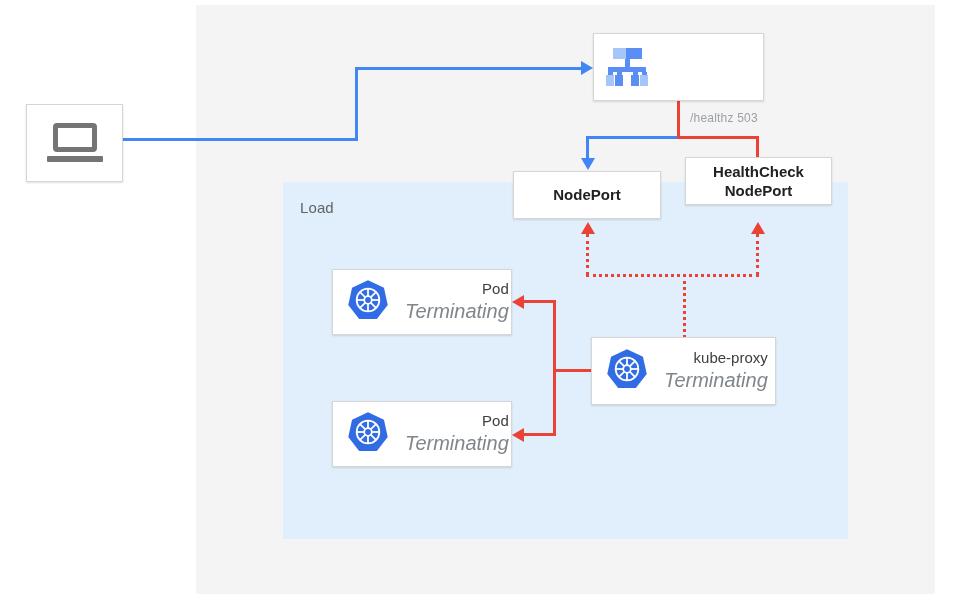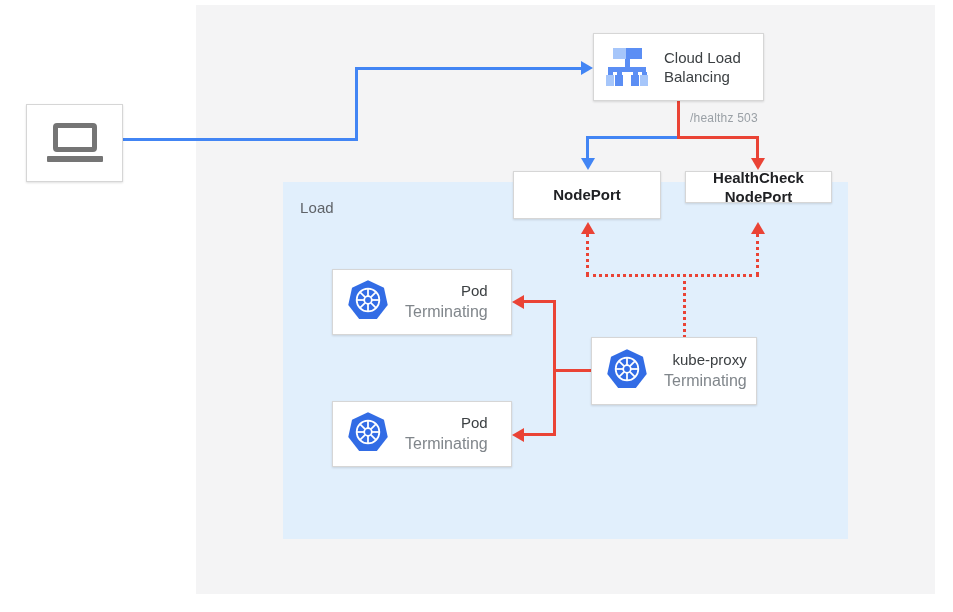--- a/index.html
+++ b/index.html
@@ -52,23 +52,24 @@
     font-size: 15px;
     color: #3c4043;
     line-height: 1.3;
   }
   .box-title.bold {
     font-weight: bold;
     color: #202124;
     font-size: 15px;
   }
   .box-sub {
-    font-size: 16px;
+    font-size: 20px;
     color: #80868b;
     line-height: 1.35;
+    font-style: italic;
   }
   .txtwrap { display: flex; flex-direction: column; }
 
   
   #laptop-box { left: 26px; top: 104px; width: 97px; height: 78px; justify-content: center; }
   .laptop-icon { width: 56px; height: 40px; position: relative; }
   .laptop-screen {
     position: absolute; left: 6px; top: 0;
     width: 44px; height: 29px;
     border: 5px solid #757575;
@@ -95,26 +96,26 @@
   .clb-l3 { left: 29px; top: 24px; width: 5px; height: 5px; background: #5b8ef4; }
   .clb-l4 { left: 38px; top: 24px; width: 5px; height: 5px; background: #5b8ef4; }
   .clb-b1 { left: 2px;  top: 27px; width: 8px;  height: 11px; background: #a6c6fa; }
   .clb-b2 { left: 11px; top: 27px; width: 8px;  height: 11px; background: #5b8ef4; }
   .clb-b3 { left: 27px; top: 27px; width: 8px;  height: 11px; background: #5b8ef4; }
   .clb-b4 { left: 36px; top: 27px; width: 8px;  height: 11px; background: #a6c6fa; }
   .clb-label { margin-left: 14px; }
 
   
   #nodeport-box   { left: 513px; top: 171px; width: 148px; height: 48px; }
-  #hc-nodeport-box{ left: 685px; top: 171px; width: 147px; height: 32px; }
+  #hc-nodeport-box{ left: 685px; top: 157px; width: 147px; height: 48px; }
 
   
   #pod-box-1 { left: 332px; top: 269px; width: 180px; height: 66px; padding-left: 14px; }
   #pod-box-2 { left: 332px; top: 401px; width: 180px; height: 66px; padding-left: 14px; }
-  #kube-proxy-box { left: 591px; top: 337px; width: 166px; height: 68px; padding-left: 14px; }
+  #kube-proxy-box { left: 591px; top: 337px; width: 185px; height: 68px; padding-left: 14px; }
   .pod-text { margin-left: 16px; align-items: flex-end; }
   .k8s-logo { flex: 0 0 auto; }
 
   
   .seg { position: absolute; }
   .blue { background: #4285f4; }
   .red  { background: #ea4335; }
   .arrow { position: absolute; width: 0; height: 0; }
   .arrow-down-blue  { border-left: 7px solid transparent; border-right: 7px solid transparent; border-top: 12px solid #4285f4; }
   .arrow-right-blue { border-top: 7px solid transparent; border-bottom: 7px solid transparent; border-left: 12px solid #4285f4; }
@@ -201,24 +202,20 @@
       <i class="clb-vert"></i>
         <i class="clb-hbar"></i>
       <i class="clb-l1"></i>
         <i class="clb-l2"></i>
         <i class="clb-l3"></i>
         <i class="clb-l4"></i>
       <i class="clb-b1"></i>
         <i class="clb-b2"></i>
         <i class="clb-b3"></i>
         <i class="clb-b4"></i>
-    </span>
-    <span class="txtwrap clb-label">
-      <span class="box-title">Cloud Load</span>
-      <span class="box-title">Balancing</span>
     </span>
   </div>
 
   <div class="box box-center shadowed" id="nodeport-box">
     <span class="box-title bold">NodePort</span>
   </div>
 
   <div class="box box-center shadowed" id="hc-nodeport-box">
     <span class="txtwrap" style="align-items:center;">
       <span class="box-title bold">HealthCheck</span>

